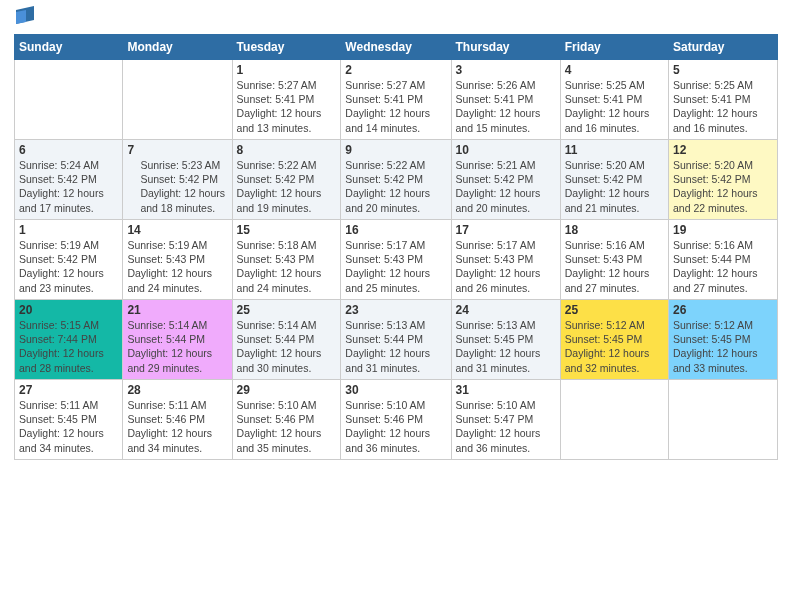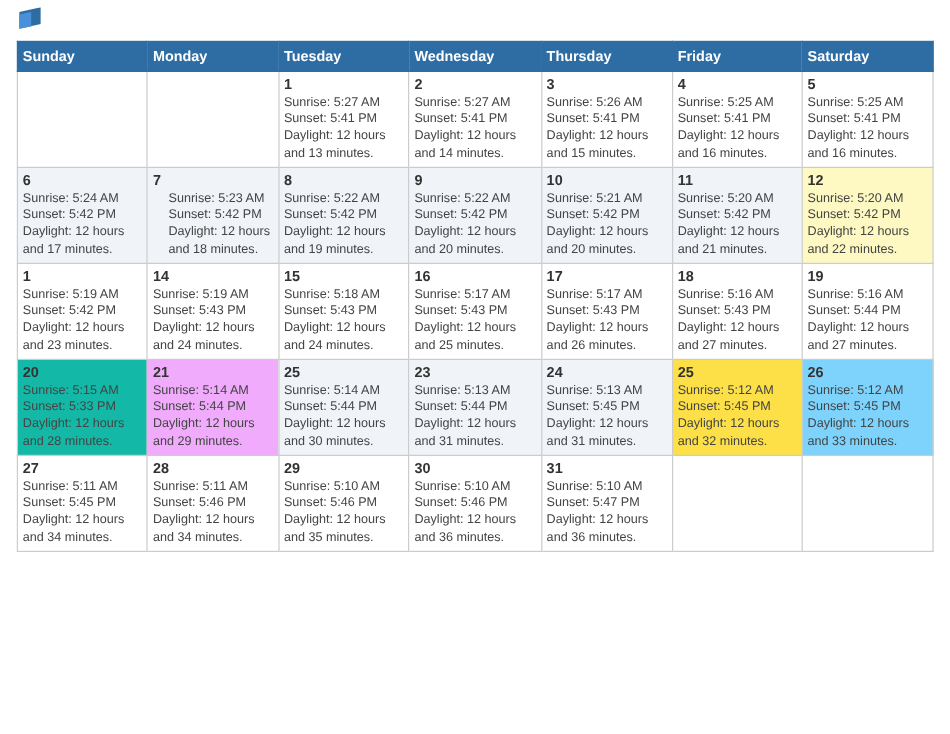--- a/index.html
+++ b/index.html
@@ -258,21 +258,21 @@
             <span class="day-number">19</span>
             <div class="day-info" style="white-space: pre-line;">Sunrise: 5:16 AM
 Sunset: 5:44 PM
 Daylight: 12 hours and 27 minutes.</div>
           </td>
         </tr>
         <tr>
           <td style="background: #14b8a6;">
             <span class="day-number">20</span>
             <div class="day-info" style="white-space: pre-line;">Sunrise: 5:15 AM
-Sunset: 5:33 PM
+Sunset: 7:44 PM
 Daylight: 12 hours and 28 minutes.</div>
           </td>
           <td style="background: #f0abfc;">
             <span class="day-number">21</span>
             <div class="day-info" style="white-space: pre-line;">Sunrise: 5:14 AM
 Sunset: 5:44 PM
 Daylight: 12 hours and 29 minutes.</div>
           </td>
           <td style="background: rgb(240, 244, 248);">
             <span class="day-number">25</span>

